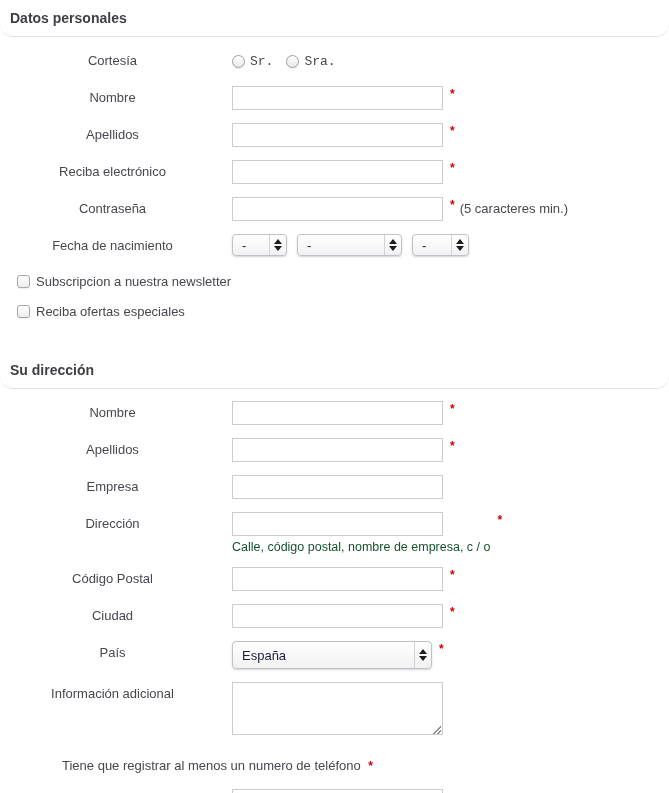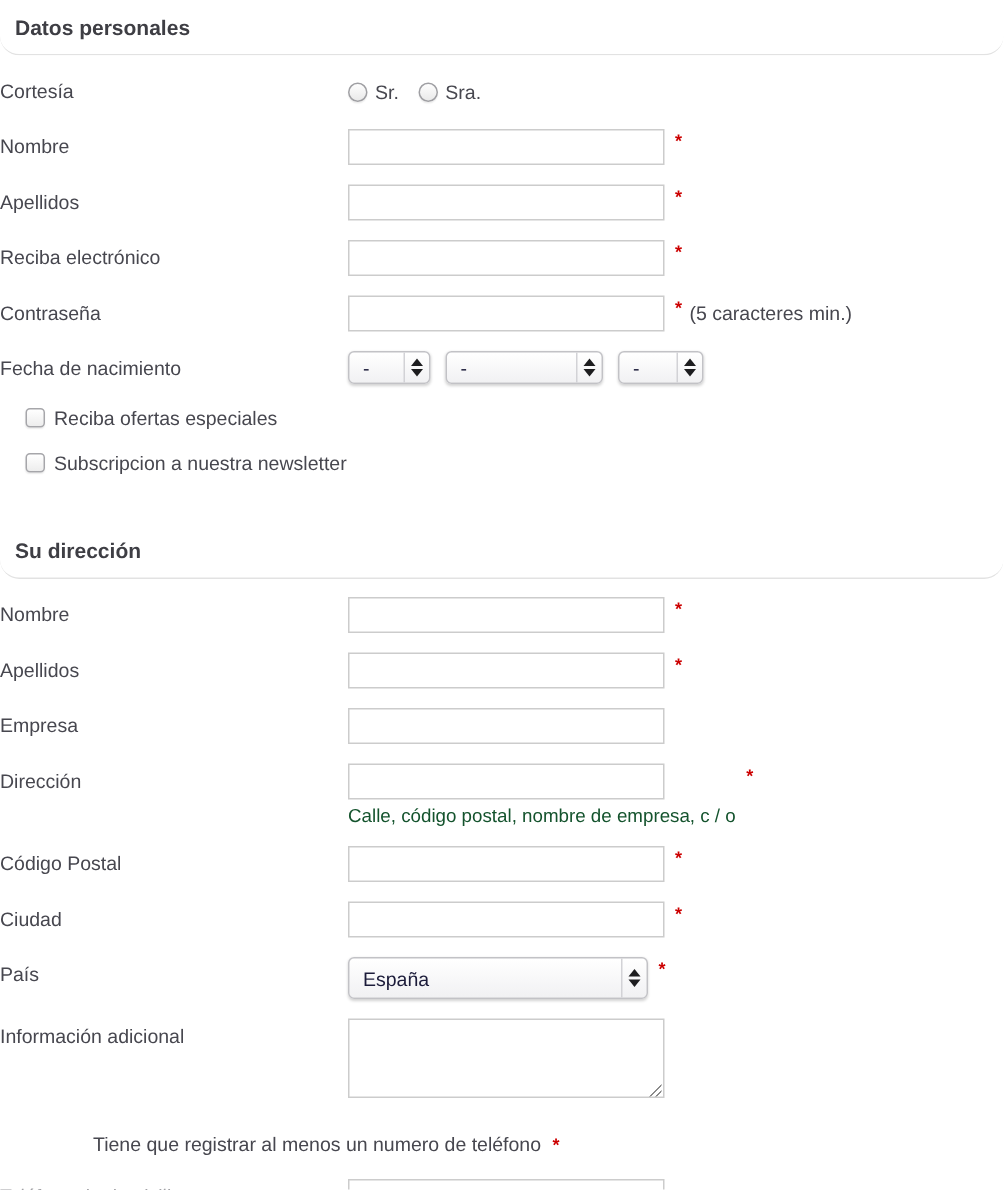--- a/index.html
+++ b/index.html
@@ -12,39 +12,39 @@
   }
   .section-title {
     font-size: 14px; font-weight: bold; color: #3e3e44;
     margin: 0; padding: 10px 0 10px 10px;
     border-bottom: 1px solid #e2e2e2;
     border-radius: 13px;
   }
   .rows { padding-top: 12px; }
   .form-row { display: flex; align-items: flex-start; margin-bottom: 13px; }
   .lbl {
-    width: 225px; flex-shrink: 0; text-align: left;
+    width: 225px; flex-shrink: 0; text-align: center;
     margin-right: 7px; line-height: 24px; cursor: default;
   }
   .field { display: flex; align-items: flex-start; }
   .field-col { display: flex; flex-direction: column; }
   .txt {
     width: 211px; height: 24px; border: 1px solid #ccc; background: #fff;
     padding: 2px 5px; font: 13px "Liberation Sans", sans-serif; color: #333;
     border-radius: 0; outline: none;
   }
   .req {
     color: #cc0000; font-weight: bold; font-size: 12px;
     margin-left: 7px; margin-top: 1px; line-height: 14px;
   }
   .note { margin-left: 5px; line-height: 24px; }
   .hint { margin-top: 4px; font-size: 12.5px; color: #14532d; }
 
   
-  .radio-group { display: flex; align-items: center; height: 24px; }
+  .radio-group { display: flex; align-items: center; height: 24px; font-family: Liberation Mono, monospace; }
   .radio-opt { display: flex; align-items: center; margin-right: 13px; cursor: pointer; }
   .radio {
     width: 13px; height: 13px; border: 1px solid #9f9fa3; border-radius: 50%;
     background: linear-gradient(#fefefe, #e9e9e9); margin-right: 5px;
     box-shadow: 0 1px 1px rgba(0,0,0,0.08);
   }
 
   
   .check-row { display: flex; align-items: center; margin: 0 0 16px 17px; height: 14px; }
   .check-row.first { margin-top: 16px; }
@@ -182,28 +182,28 @@
               <option>-</option>
             </select>
             <span class="stepper">
                 <span class="tri-up"></span>
                 <span class="tri-down"></span>
               </span>
           </span>
         </div>
       </div>
 
+      <div class="check-row first">
+        <span class="checkbox"></span>
+        <span>Subscripcion a nuestra newsletter</span>
+      </div>
+
       <div class="check-row">
         <span class="checkbox"></span>
         <span>Reciba ofertas especiales</span>
-      </div>
-
-      <div class="check-row first">
-        <span class="checkbox"></span>
-        <span>Subscripcion a nuestra newsletter</span>
       </div>
 
     </div>
   </section>
 
   <section class="section-address">
     <h2 class="section-title">Su dirección</h2>
 
     <div class="rows">
 

